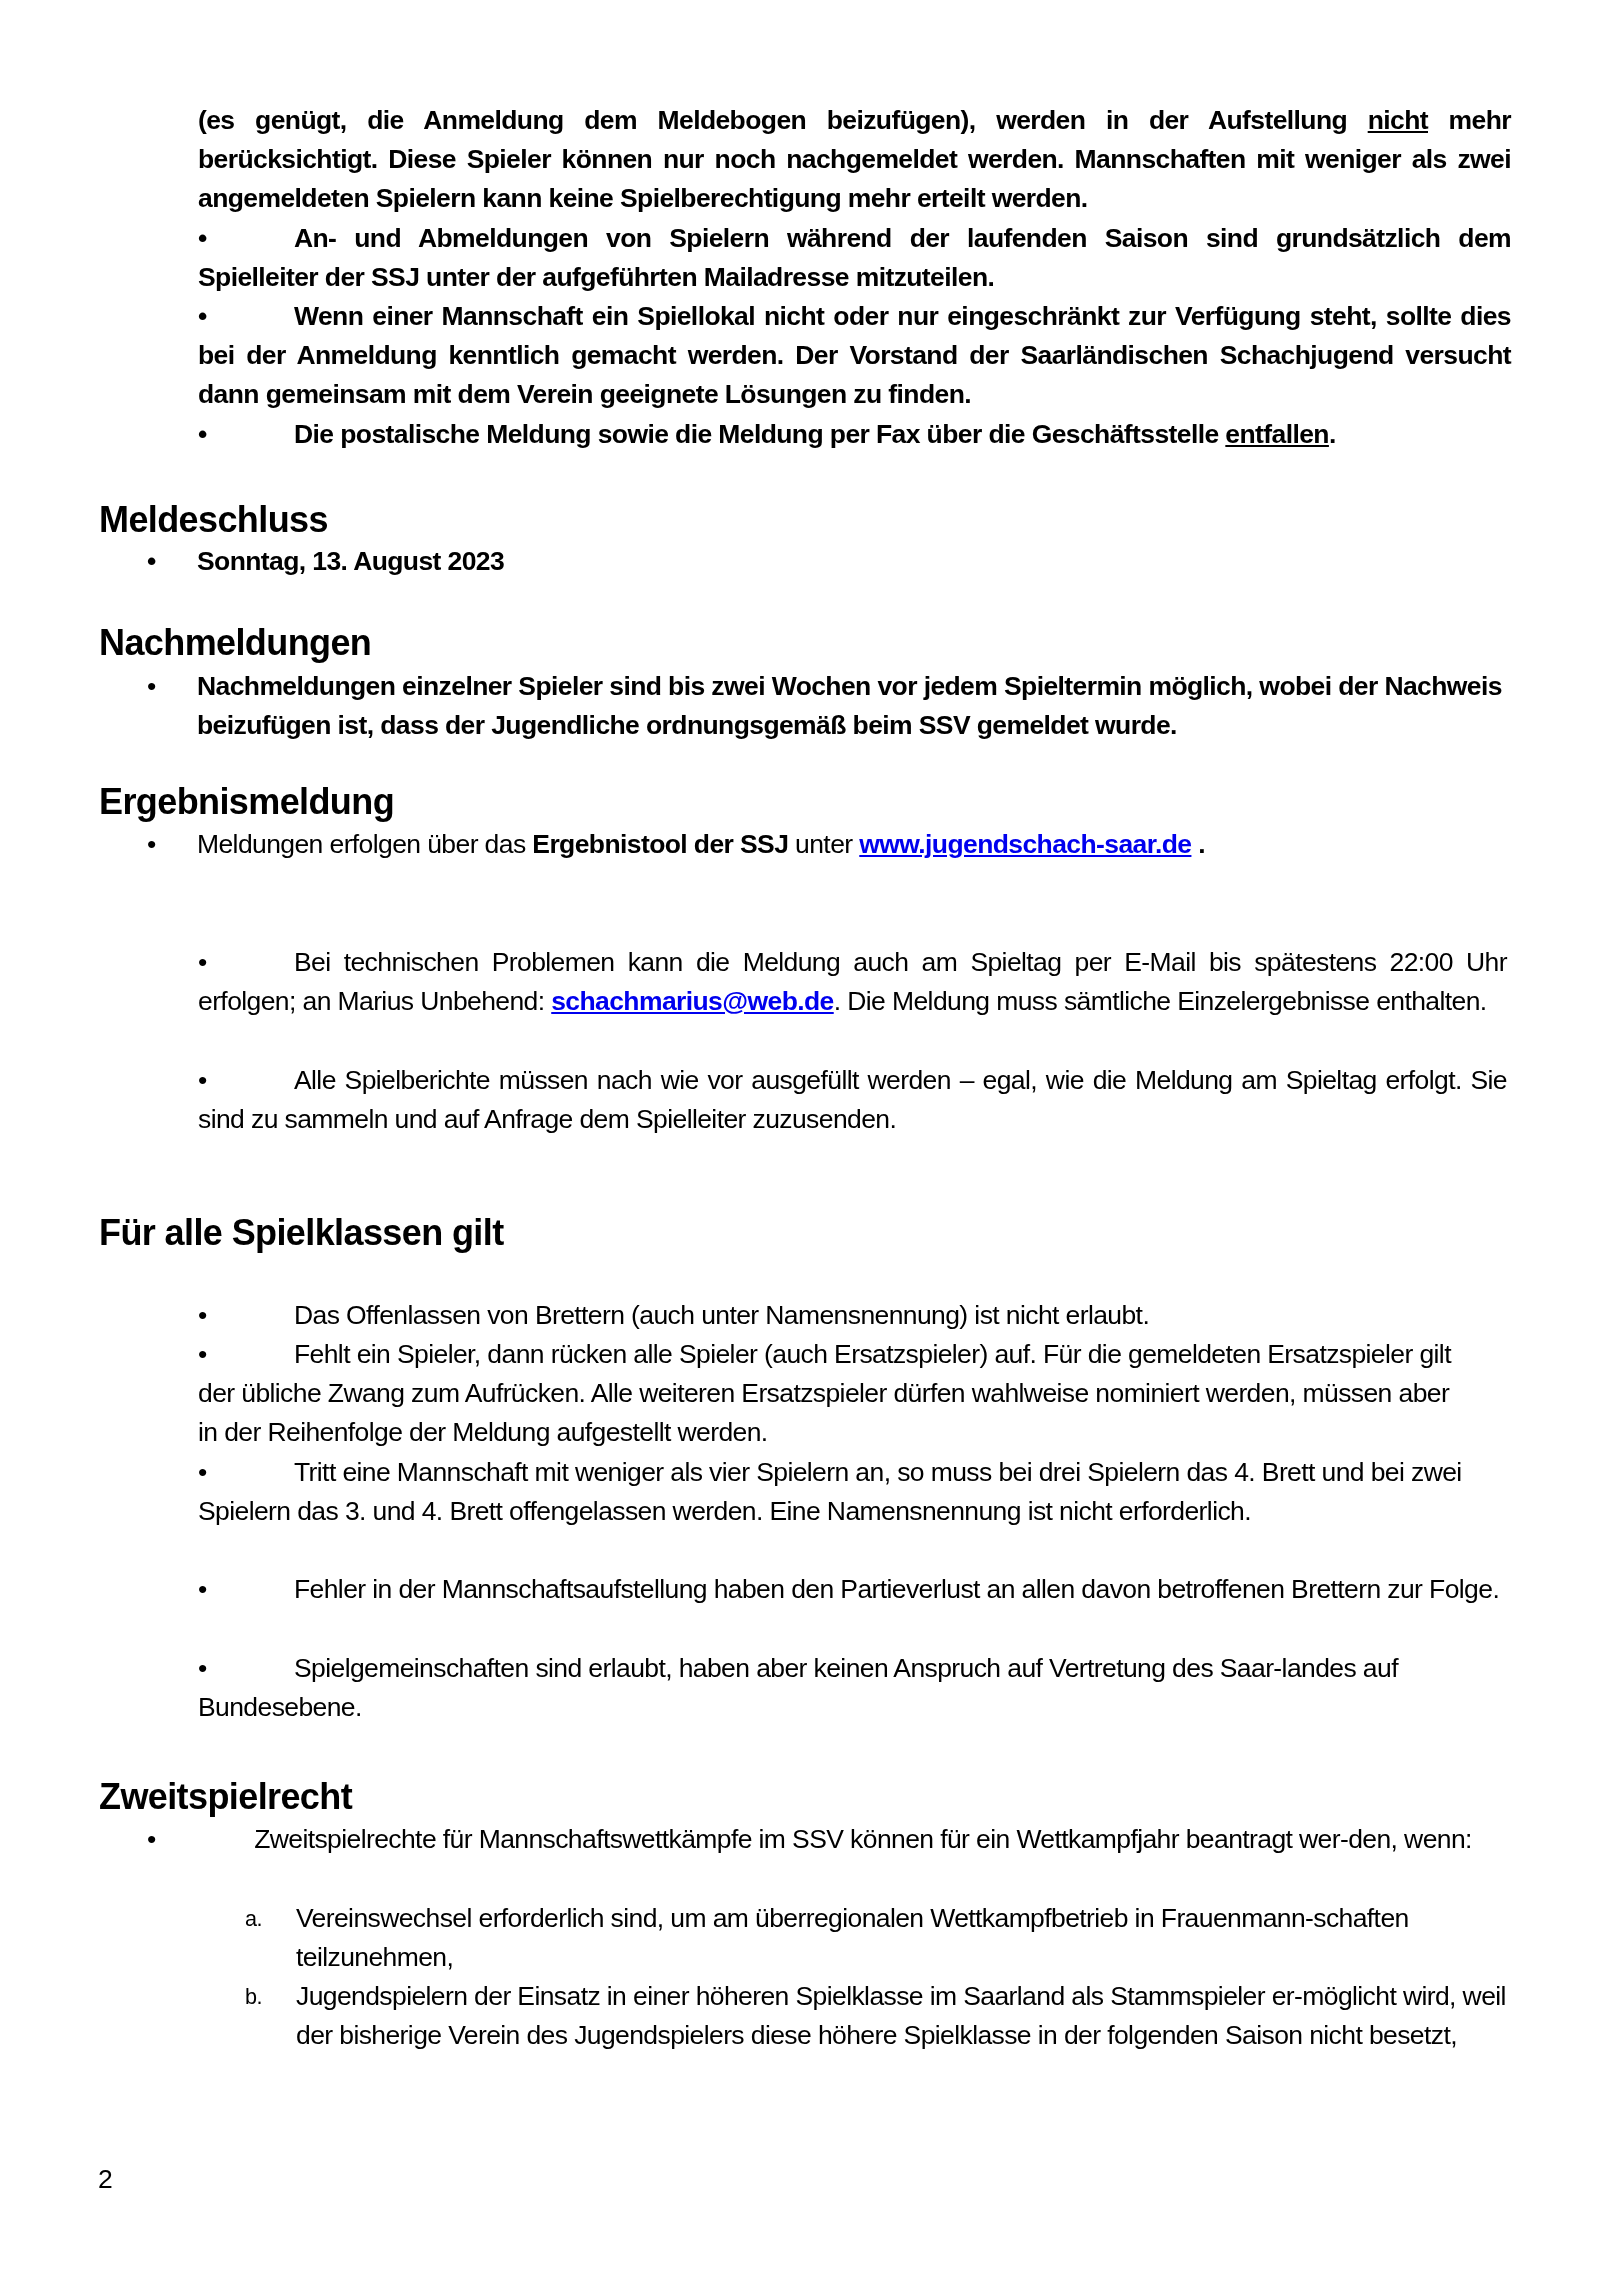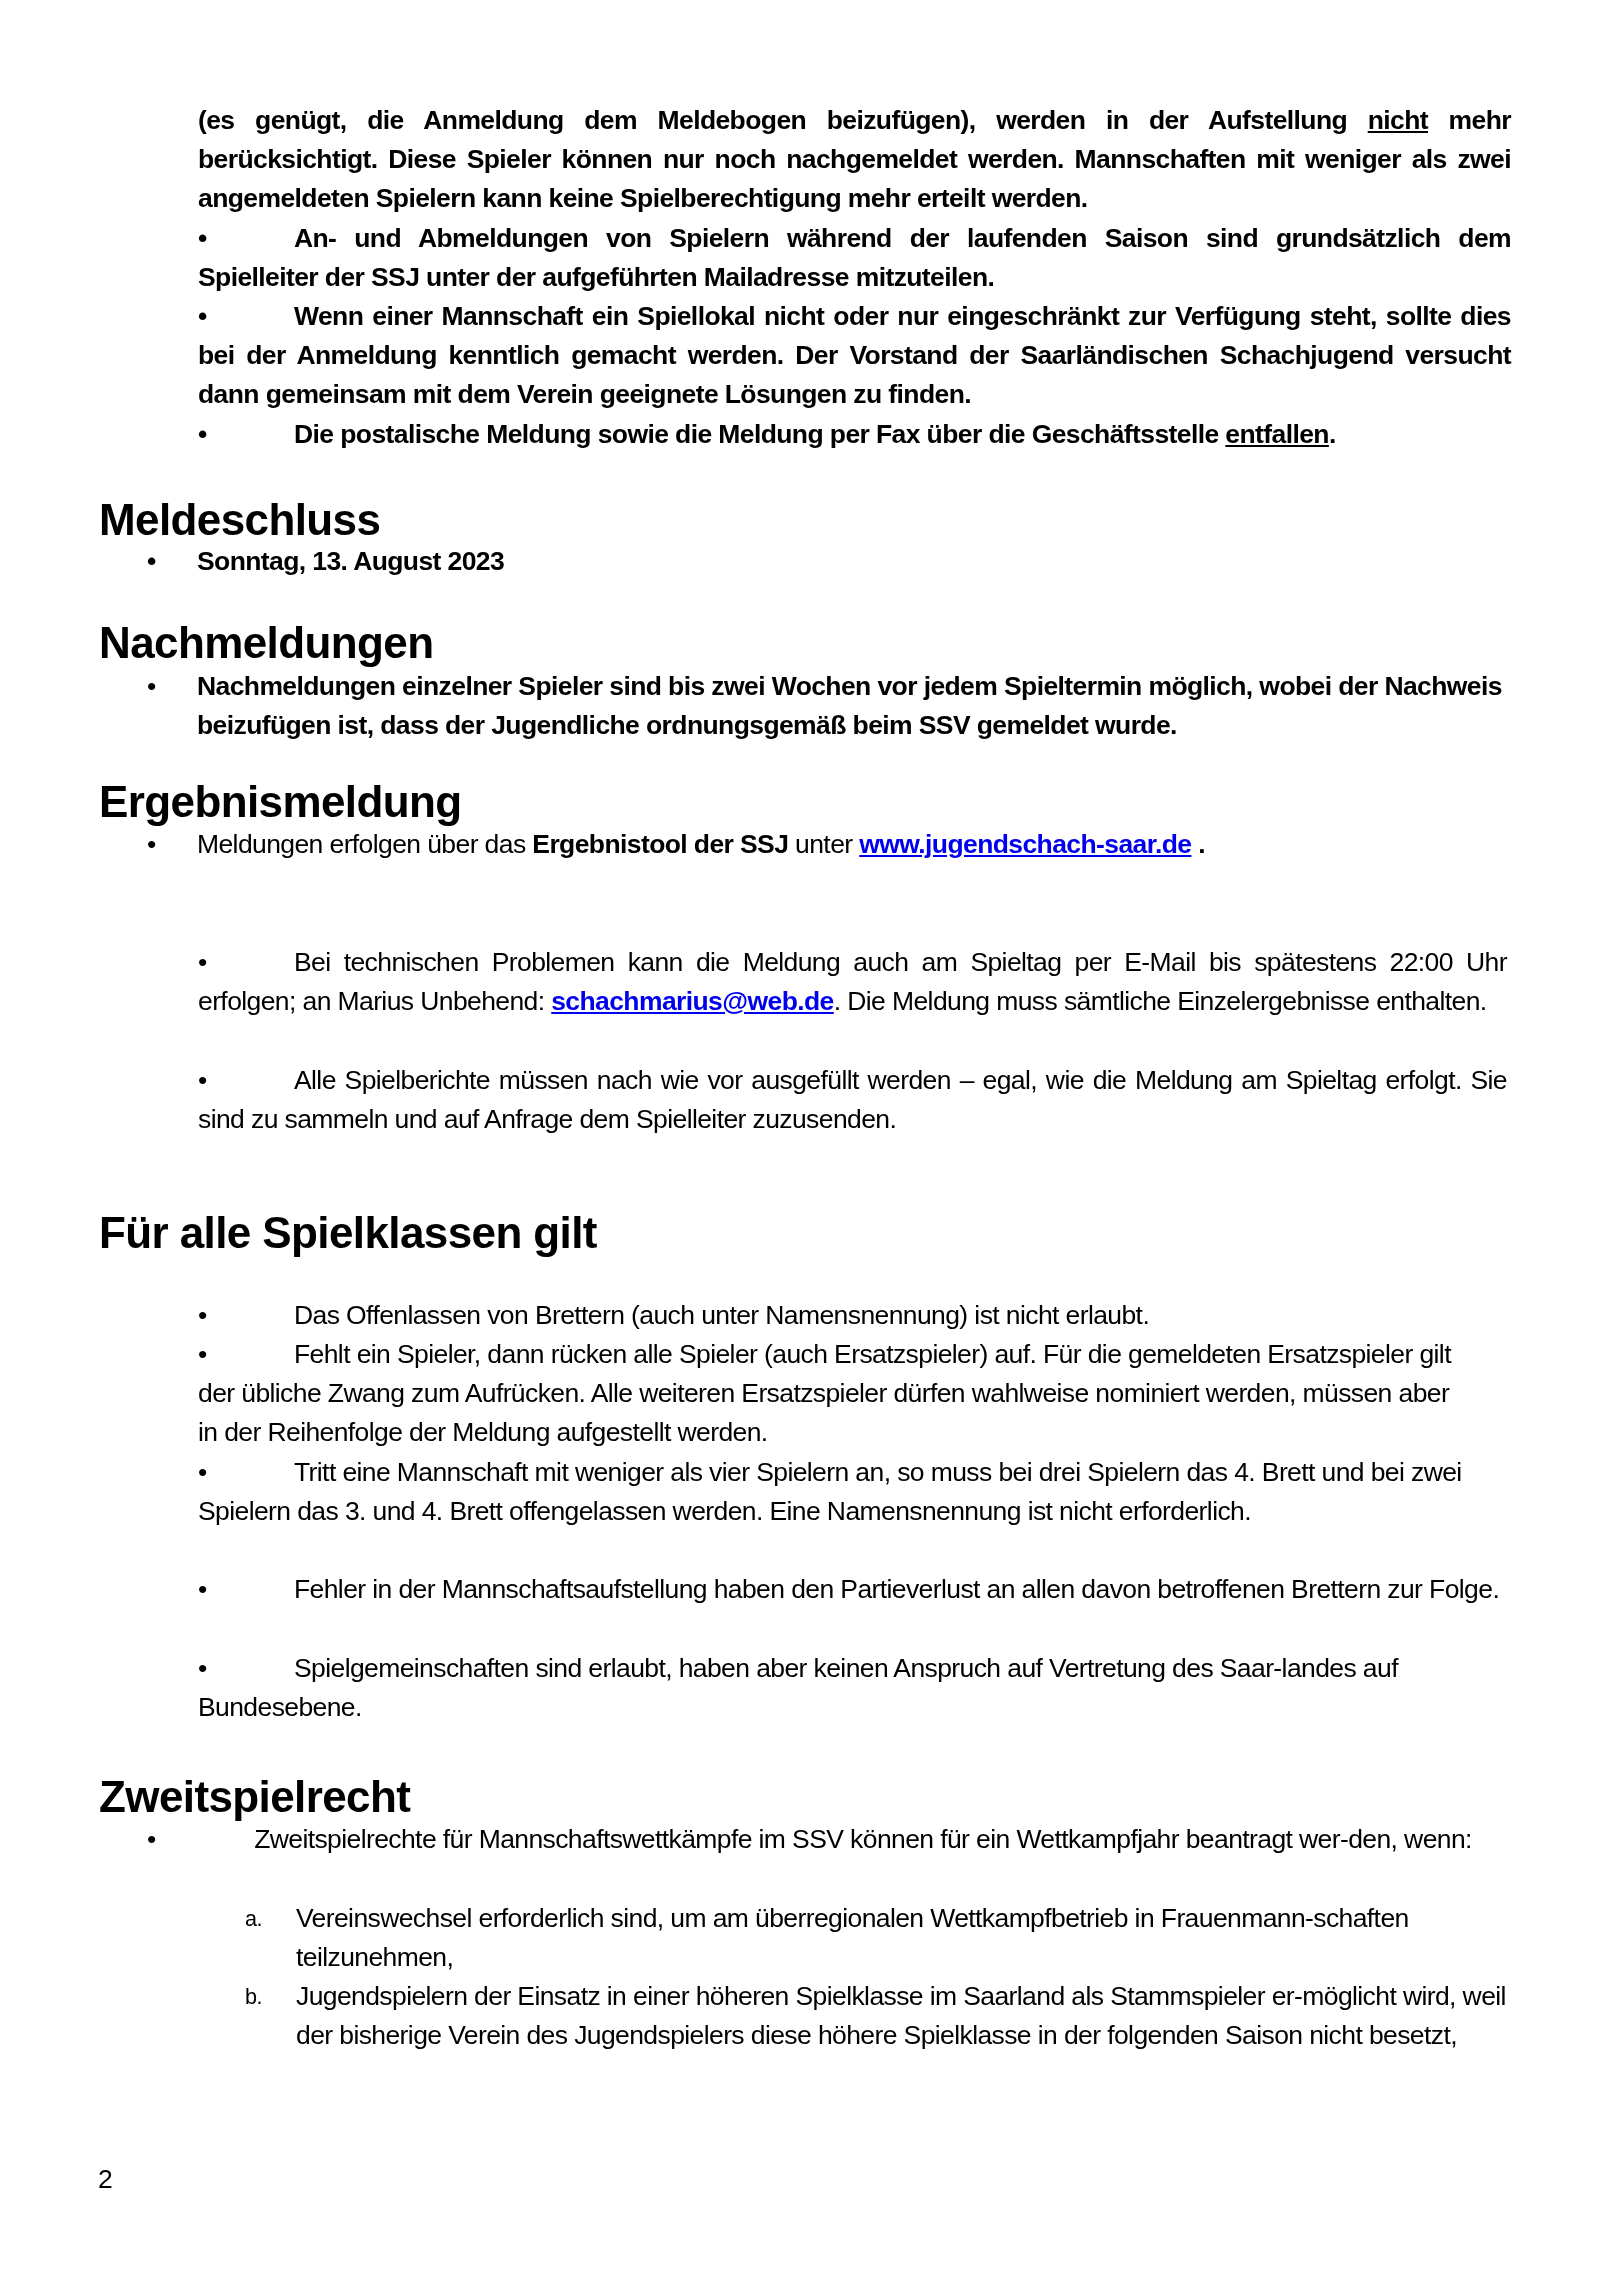--- a/index.html
+++ b/index.html
@@ -3,21 +3,21 @@
 <meta charset="utf-8">
 <style>
   html, body { margin: 0; padding: 0; background: #ffffff; }
   body { width: 1619px; height: 2292px; position: relative; overflow: hidden;
          font-family: "Liberation Sans", sans-serif; color: #000; }
   .page { position: absolute; left: 0; top: 0; width: 1619px; height: 1784px; }
   .txt { font-size: 26.5px; line-height: 39px; letter-spacing: -0.6px; }
   .bold { font-weight: bold; }
   .just { text-align: justify; }
   .blk { position: absolute; }
-  h2 { position: absolute; margin: 0; font-size: 44px; font-weight: bold; letter-spacing: -0.6px; line-height: 39px; }
+  h2 { position: absolute; margin: 0; font-size: 36px; font-weight: bold; letter-spacing: -0.6px; line-height: 39px; }
   .bul { display: inline-block; width: 96px; }
   .bl { position: absolute; }
   .bl .dot { position: absolute; left: 0; top: 0; }
   u { text-decoration: underline; }
   a.link { color: #0000ee; font-weight: bold; text-decoration: underline; }
   .pnum { position: absolute; left: 98px; top: 2164px; font-size: 26.5px; }
   .alpha .lbl { position: absolute; left: 0; top: 0; font-size: 21.6px; }
 </style>
 </head>
 <body>

